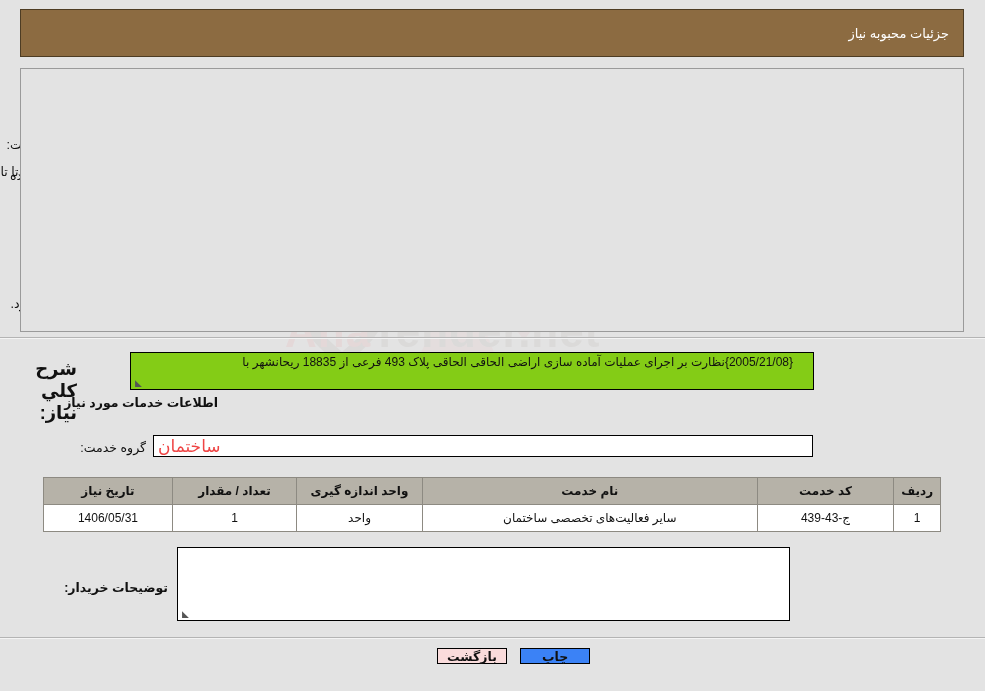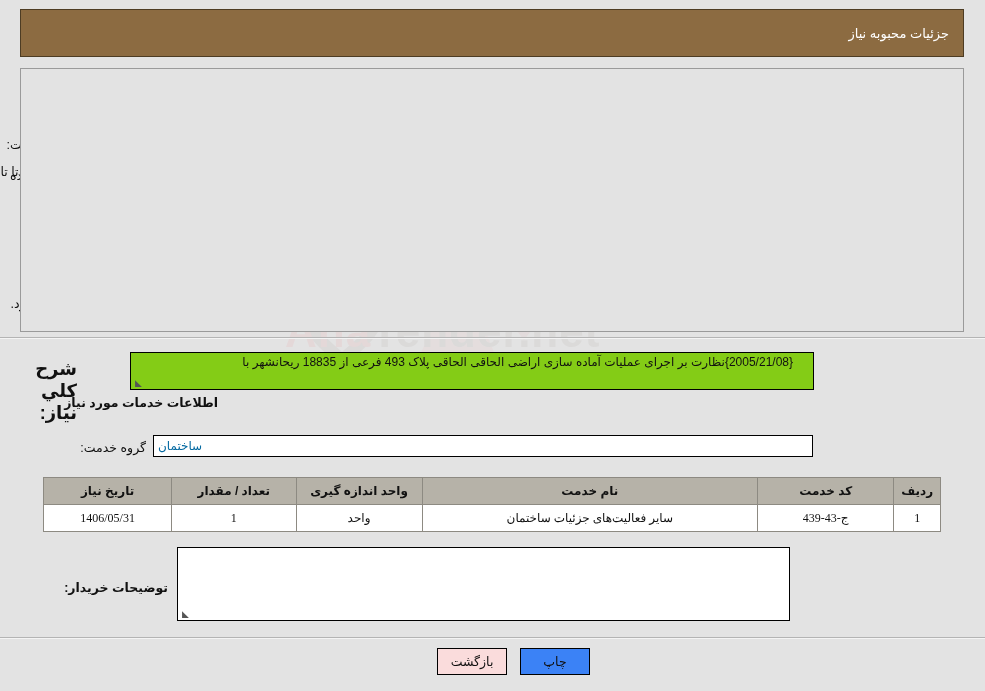--- a/index.html
+++ b/index.html
@@ -57,22 +57,22 @@
   .lbl {
     font-size: 12.5px;
     color: #111;
     text-align: right;
   }
   .fld {
     background: #ffffff;
     border: 1px solid #000;
     box-sizing: border-box;
     height: 21px;
-    font-size: 12px;
-    color: #0369a1;
+    font-size: 17px;
+    color: #ef4444;
     display: flex;
     align-items: center;
     padding: 0 4px;
     overflow: hidden;
   }
   .fld.center { justify-content: center; }
   .fld.right  { justify-content: flex-end; }
   .fld.cream { background: #fdfbe8; }
 
   .link {
@@ -200,21 +200,20 @@
     padding: 0 6px;
     text-align: center;
   }
   table.svc td {
     background: #ffffff;
     border: 1px solid #8d8a82;
     height: 26px;
     padding: 0 6px;
     text-align: center;
     color: #111;
-    font-family: Liberation Serif, serif;
   }
 
   
   .bc-label {
     position: absolute;
     right: 817px;
     top: 580px;
     font-size: 12.5px;
     font-weight: bold;
     color: #111;
@@ -226,30 +225,31 @@
     width: 613px;
     height: 74px;
     border: 1px solid #000;
     background: #ffffff;
     box-sizing: border-box;
   }
 
   
   .btn {
     position: absolute;
-    height: 27px;
+    height: 16px;
     border: 1px solid #000;
     box-sizing: border-box;
     font-size: 12.5px;
     color: #111;
     display: flex;
     align-items: center;
     justify-content: center;
     cursor: pointer;
     font-family: "Liberation Sans", "DejaVu Sans", sans-serif;
+    font-weight: bold;
   }
   .btn-print  { background: #3b82f6; right: 395px; top: 648px; width: 70px; }
   .btn-back   { background: #fadcdc; right: 478px; top: 648px; width: 70px; }
 
   
   .watermark {
     position: absolute;
     left: 245px;
     top: 235px;
     width: 520px;
@@ -414,21 +414,21 @@
         <th style="width:380px;">نام خدمت</th>
         <th style="width:130px;">واحد اندازه گیری</th>
         <th style="width:128px;">تعداد / مقدار</th>
         <th style="width:128px;">تاریخ نیاز</th>
       </tr>
     </thead>
     <tbody>
       <tr>
         <td>1</td>
         <td>ج-43-439</td>
-        <td>سایر فعالیت‌های جزئیات ساختمان</td>
+        <td>سایر فعالیت‌های تخصصی ساختمان</td>
         <td>واحد</td>
         <td>1</td>
         <td>1406/05/31</td>
       </tr>
     </tbody>
   </table>
 
   <span class="bc-label">توضیحات خریدار:</span>
   <div class="bc-box">
     <span style="font-size:12px; padding:2px 4px; display:block;"></span>

